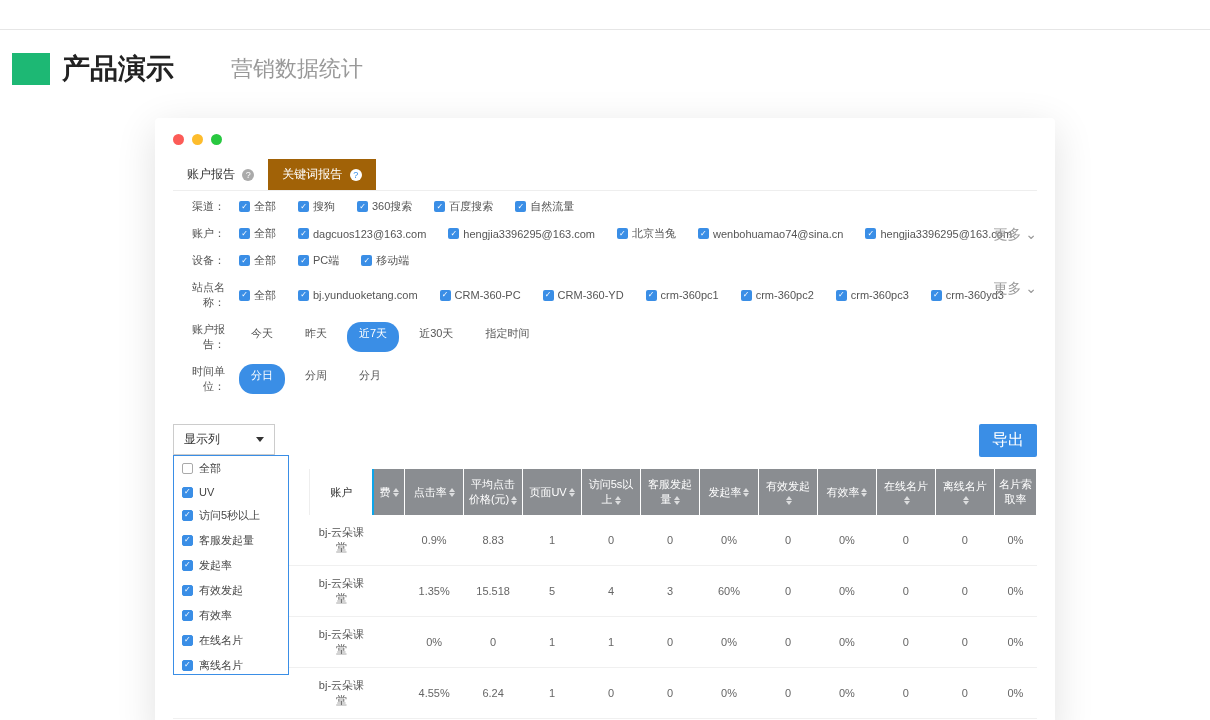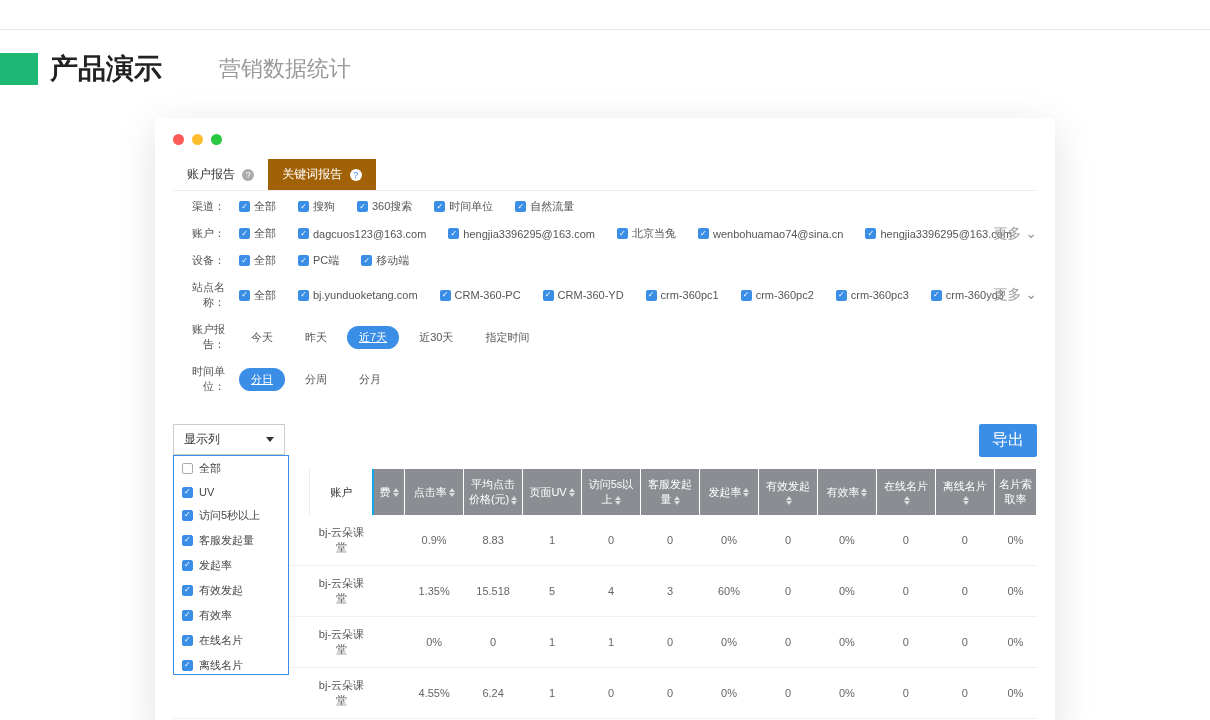--- a/index.html
+++ b/index.html
@@ -1,48 +1,48 @@
 <!DOCTYPE html>
 <html><head>
 <meta charset="utf-8">
 <style>
   * { box-sizing: border-box; margin: 0; padding: 0; }
   body { font-family: "Microsoft YaHei", Arial, sans-serif; background: #f5f5f5; color: #333; }
   .page { width: 1210px; height: 720px; background: #fff; position: relative; overflow: hidden; }
   .topbar { border-bottom: 1px solid #e6e6e6; height: 30px; }
-  .title-row { display: flex; align-items: center; padding: 20px 0 30px 0; }
+  .title-row { display: flex; align-items: center; padding: 20px 0 30px 12px; }
   .title-bar { width: 38px; height: 32px; background: #1db874; margin-right: 12px; }
   .title-main { font-size: 28px; font-weight: 700; color: #222; margin-right: 18px; }
   .title-sub { font-size: 22px; color: #999; font-weight: 400; margin-left: 39px; }
 
   .app-card { width: 900px; margin: 0 auto; background: #fff; box-shadow: 0 10px 40px rgba(0,0,0,0.12); border-radius: 4px; padding: 16px 18px; position: relative; }
   .traffic { display: flex; gap: 8px; margin-bottom: 14px; }
   .dot { width: 11px; height: 11px; border-radius: 50%; }
   .dot.red { background: #fc5b57; }
   .dot.yellow { background: #fdbc2c; }
   .dot.green { background: #28c840; }
 
   .tabs { display: flex; border-bottom: 1px solid #eee; margin-bottom: 2px; }
   .tab { padding: 7px 14px; font-size: 12px; cursor: pointer; }
   .tab.active { background: #a16207; color: #fff; }
   .help-ico { display: inline-block; width: 12px; height: 12px; border-radius: 50%; background: #aaa; color: #fff; font-size: 9px; line-height: 12px; text-align: center; margin-left: 4px; }
   .tab.active .help-ico { background: #fff; color: #3a8ee6; }
 
   .filters { font-size: 11px; }
-  .filter-row { display: flex; align-items: center; padding: 6px 0; gap: 8px; position: relative; }
+  .filter-row { display: flex; padding: 6px 0; gap: 8px; position: relative; }
   .filter-label { width: 52px; text-align: right; color: #555; margin-right: 6px; flex-shrink: 0; }
   .chk { width: 11px; height: 11px; background: #3a8ee6; border-radius: 2px; display: inline-flex; align-items: center; justify-content: center; margin-right: 4px; flex-shrink: 0; }
   .chk::after { content: "✓"; color: #fff; font-size: 8px; line-height: 1; }
   .chk-wrap { display: flex; align-items: center; margin-right: 14px; color: #555; }
   .more { position: absolute; right: 0; color: #999; font-size: 14px; cursor: pointer; }
   .time-opt { padding: 4px 12px; color: #555; cursor: pointer; }
-  .time-opt.pill { background: #3a8ee6; color: #fff; border-radius: 14px; text-decoration: underline; }
+  .time-opt.pill { background: #3a8ee6; color: #fff; border-radius: 14px; }
 
   .toolbar-row { display: flex; align-items: flex-start; justify-content: space-between; margin-top: 24px; }
-  .dropdown { position: relative; width: 112px; }
+  .dropdown { position: relative; width: 102px; }
   .dd-trigger { border: 1px solid #ccc; padding: 6px 10px; font-size: 12px; display: flex; justify-content: space-between; align-items: center; cursor: pointer; }
   .caret-down { width: 0; height: 0; border-left: 4px solid transparent; border-right: 4px solid transparent; border-top: 5px solid #333; }
   .dd-menu { position: absolute; top: 100%; left: 0; width: 116px; border: 1px solid #3a8ee6; background: #fff; z-index: 10; max-height: 220px; overflow: hidden; }
   .dd-item { display: flex; align-items: center; padding: 5px 8px; font-size: 11px; color: #444; }
   .dd-item .box { width: 11px; height: 11px; border: 1px solid #aaa; border-radius: 2px; margin-right: 6px; flex-shrink: 0; }
   .dd-item .box.on { background: #3a8ee6; border-color: #3a8ee6; position: relative; }
   .dd-item .box.on::after { content: "✓"; color: #fff; font-size: 8px; position: absolute; left: 1px; top: -1px; }
 
   .export-btn { background: #3a8ee6; color: #fff; border: none; padding: 6px 13px; font-size: 16px; border-radius: 2px; cursor: pointer; }
 
@@ -99,21 +99,21 @@
         <label class="chk-wrap">
             <span class="chk"></span>
             <span>搜狗</span>
           </label>
         <label class="chk-wrap">
             <span class="chk"></span>
             <span>360搜索</span>
           </label>
         <label class="chk-wrap">
             <span class="chk"></span>
-            <span>时间单位</span>
+            <span>百度搜索</span>
           </label>
         <label class="chk-wrap">
             <span class="chk"></span>
             <span>自然流量</span>
           </label>
       </div>
 
       <div class="filter-row">
         <div class="filter-label">账户：</div>
         <label class="chk-wrap">

